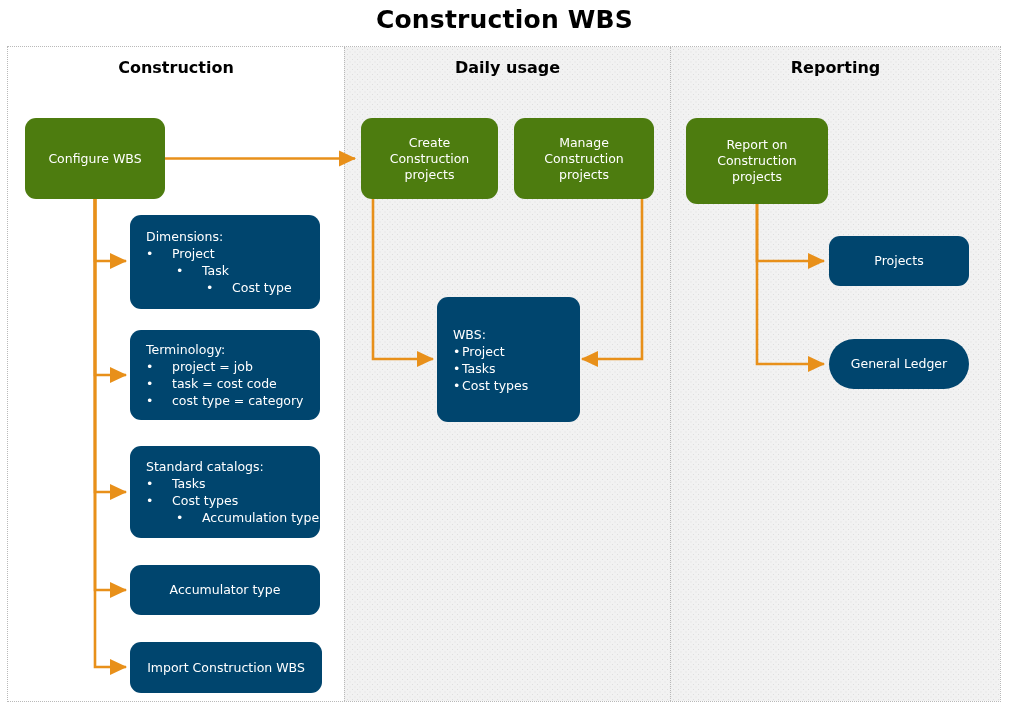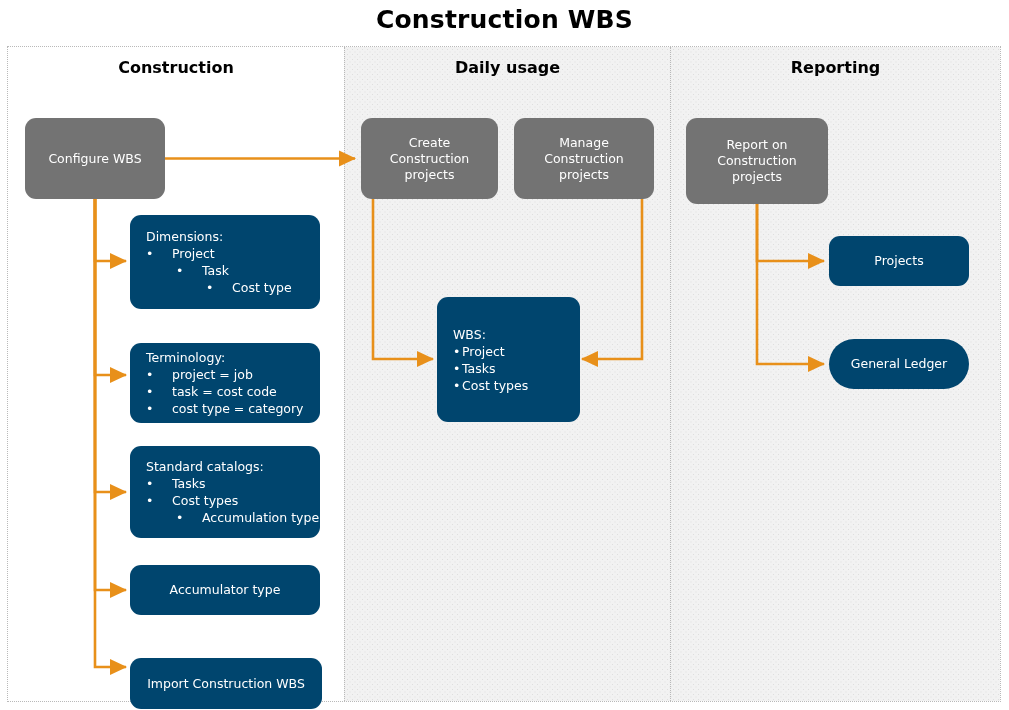--- a/index.html
+++ b/index.html
@@ -77,21 +77,21 @@
     border-radius: 11px;
     color: #ffffff;
     display: flex;
     align-items: center;
     justify-content: center;
     text-align: center;
     font-size: 12.5px;
     line-height: 16px;
     padding: 4px 8px;
   }
-  .node.green { background: #737373; }
+  .node.green { background: #4d7c0f; }
   .node.blue  { background: #00456e; }
 
   .node.list {
     display: block;
     text-align: left;
     padding: 12px;
   }
   .node .list-inner {
     position: absolute;
     left: 16px;
@@ -179,21 +179,21 @@
 
 <div class="node blue list" style="left:130px; top:215px; width:190px; height:94px;">
   <div class="list-inner">
     <div class="list-head">Dimensions:</div>
     <div class="li indent-1"><span class="bul bul-wide">•</span><span>Project</span></div>
     <div class="li indent-2"><span class="bul bul-wide">•</span><span>Task</span></div>
     <div class="li indent-3"><span class="bul bul-wide">•</span><span>Cost type</span></div>
   </div>
 </div>
 
-<div class="node blue list" style="left:130px; top:330px; width:190px; height:80px;margin-top:13px;">
+<div class="node blue list" style="left:130px; top:330px; width:190px; height:90px;">
   <div class="list-inner">
     <div class="list-head">Terminology:</div>
     <div class="li indent-1"><span class="bul bul-wide">•</span><span>project = job</span></div>
     <div class="li indent-1"><span class="bul bul-wide">•</span><span>task = cost code</span></div>
     <div class="li indent-1"><span class="bul bul-wide">•</span><span>cost type = category</span></div>
   </div>
 </div>
 
 <div class="node blue list" style="left:130px; top:446px; width:190px; height:92px;">
   <div class="list-inner">
@@ -201,21 +201,21 @@
     <div class="li indent-1"><span class="bul bul-wide">•</span><span>Tasks</span></div>
     <div class="li indent-1"><span class="bul bul-wide">•</span><span>Cost types</span></div>
     <div class="li indent-2"><span class="bul bul-wide">•</span><span>Accumulation type</span></div>
   </div>
 </div>
 
 <div class="node blue" style="left:130px; top:565px; width:190px; height:50px;">
   <span>Accumulator type</span>
 </div>
 
-<div class="node blue" style="left:130px; top:642px; width:192px; height:51px;margin-top:16px;">
+<div class="node blue" style="left:130px; top:642px; width:192px; height:51px;">
   <span>Import Construction WBS</span>
 </div>
 
 <div class="node green" style="left:361px; top:118px; width:137px; height:81px;">
   <span>
     <span>Create</span><br>
     <span>Construction</span><br>
     <span>projects</span>
   </span>
 </div>

